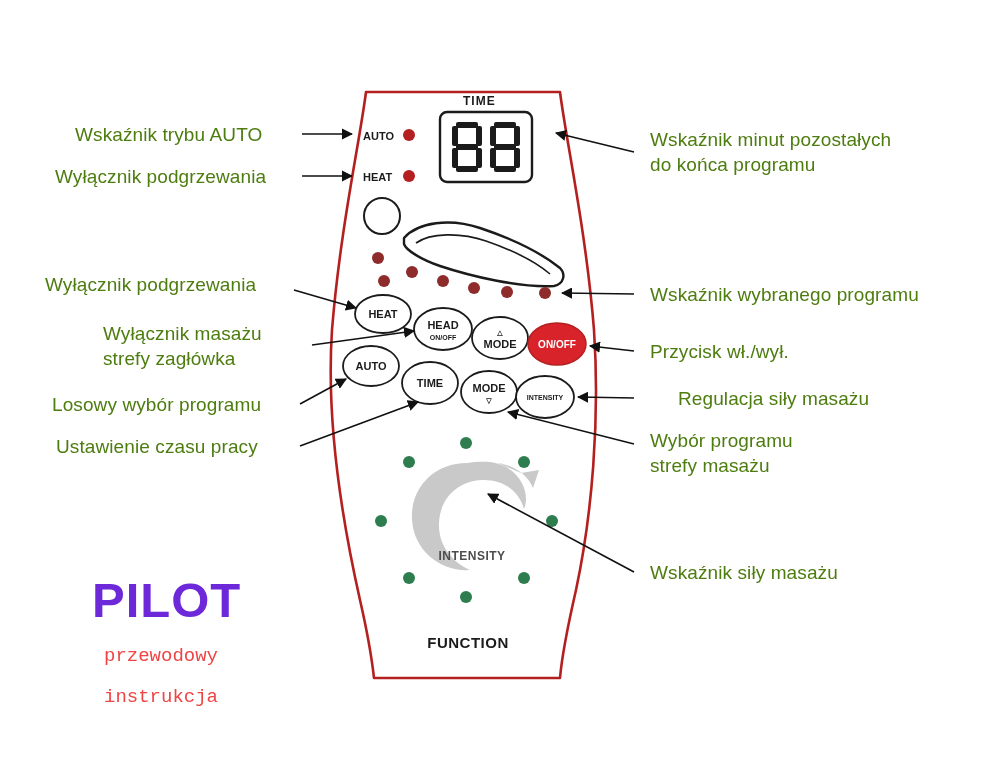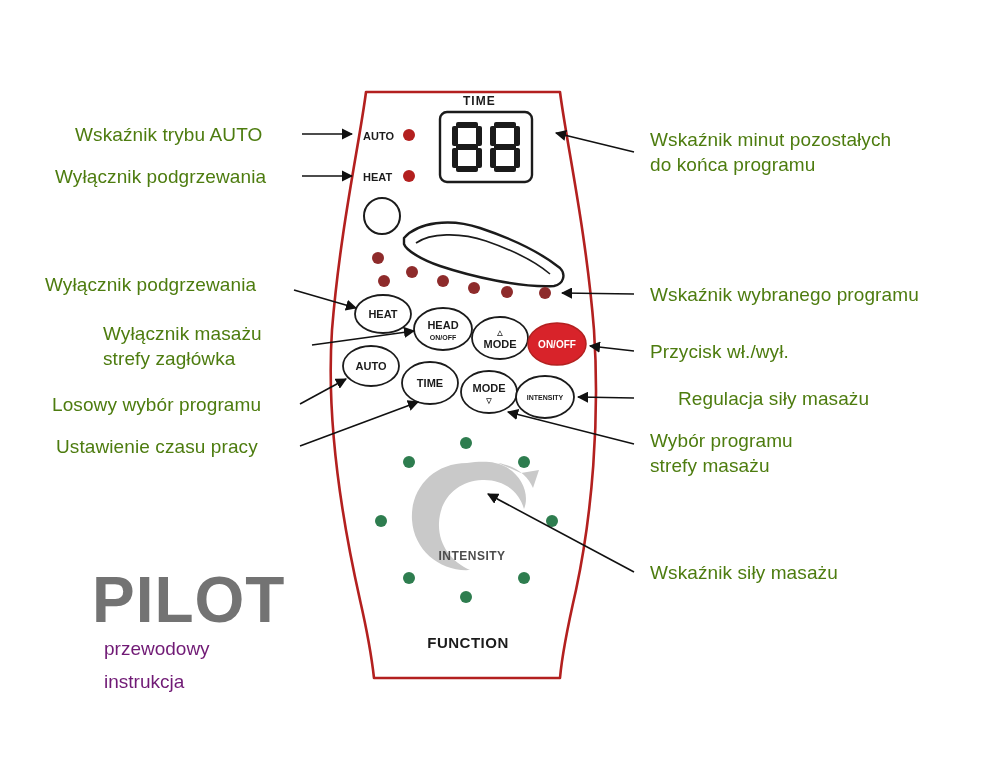--- a/index.html
+++ b/index.html
@@ -74,32 +74,33 @@
   }
 
   
   #title-block {
     position: absolute;
     left: 92px;
     top: 572px;
     width: 280px;
   }
   #title-block .pilot {
-    font-size: 64px;
+    font-size: 49px;
     font-weight: bold;
     letter-spacing: 1px;
-    color: #737373;
+    color: #6d28d9;
     line-height: 56px;
   }
   #title-block .sub {
     font-size: 19px;
     line-height: 25px;
-    color: #701a75;
-    margin-top: 8px;
+    color: #ef4444;
+    margin-top: 16px;
     padding-left: 12px;
+    font-family: Liberation Mono, monospace;
   }
 </style>
 </head>
 <body>
 
 <div id="stage">
 
   <svg class="layer" viewBox="0 0 1000 765">
 
     <path d="M366 92 C 360 140, 340 230, 332 330 C 326 420, 342 520, 360 600 C 368 635, 372 660, 374 678 L 560 678 C 562 655, 568 625, 576 590 C 592 515, 600 420, 594 330 C 586 230, 566 140, 560 92 Z" fill="#ffffff" stroke="#b3201f" stroke-width="2.6" stroke-linejoin="round"></path>

